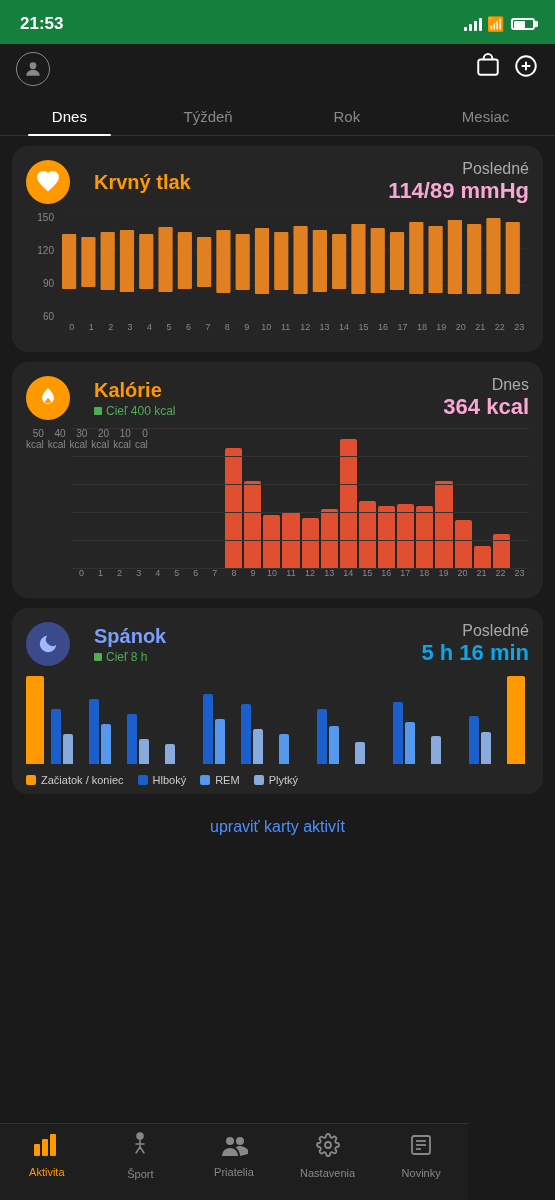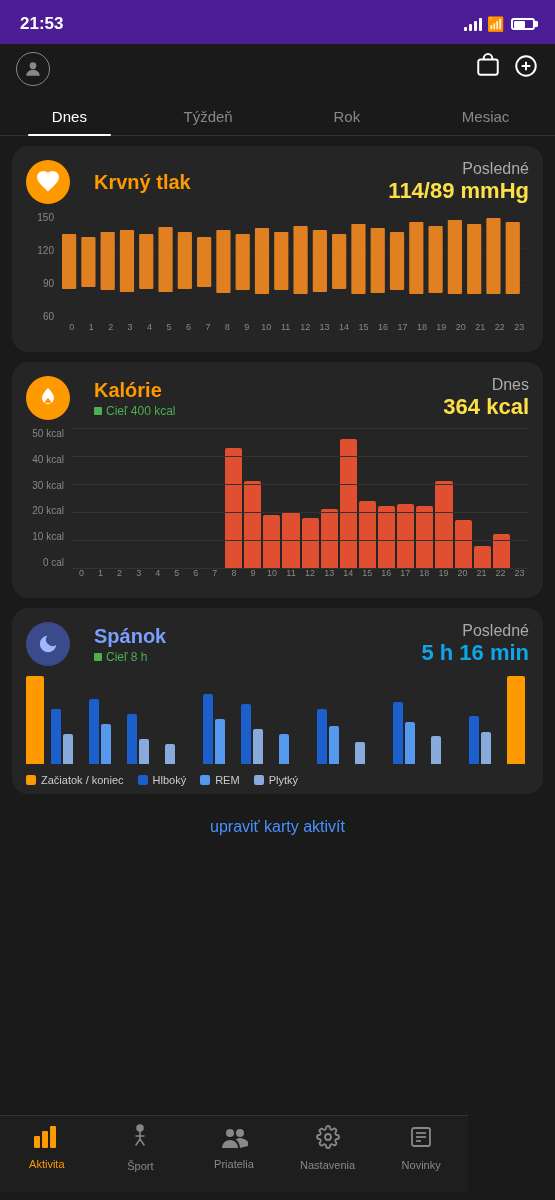--- a/index.html
+++ b/index.html
@@ -8,21 +8,21 @@
       width: 555px;
       min-height: 1200px;
       background: #1a1a1a;
       font-family: -apple-system, 'Helvetica Neue', Arial, sans-serif;
       color: #fff;
       overflow-x: hidden;
     }
 
     
     .status-bar {
-      background: #4c1d95;
+      background: #15803d;
       display: flex;
       justify-content: space-between;
       align-items: center;
       padding: 8px 20px 4px;
       height: 44px;
     }
     .status-time {
       font-size: 17px;
       font-weight: 600;
       color: #fff;
@@ -210,21 +210,21 @@
     .card-value-col {
       text-align: right;
     }
     .card-label-small {
       font-size: 16px;
       color: #aaa;
     }
     .card-value {
       font-size: 22px;
       font-weight: 700;
-      color: #fde047;
+      color: #f9a8d4;
     }
     .card-value.sleep {
       color: #0ea5e9;
     }
 
     
     .bp-chart {
       position: relative;
       height: 130px;
       margin-top: 6px;
@@ -278,21 +278,20 @@
       height: 160px;
       margin-top: 6px;
     }
     .cal-chart-labels-y {
       position: absolute;
       left: 0;
       top: 0;
       bottom: 20px;
       width: 42px;
       display: flex;
-      flex-direction: column;
       justify-content: space-between;
     }
     .cal-y-label {
       font-size: 10px;
       color: #888;
       text-align: right;
       padding-right: 4px;
     }
     .cal-chart-area {
       position: absolute;
@@ -384,21 +383,21 @@
       text-align: center;
       padding: 14px 0 10px;
       font-size: 16px;
       color: #4a90ff;
       cursor: pointer;
     }
 
     
     .bottom-nav {
       position: fixed;
-      bottom: 8px;
+      bottom: 0;
       left: 0;
       width: 468px;
       background: #1e1e1e;
       border-top: 1px solid #333;
       display: flex;
       justify-content: space-around;
       align-items: center;
       padding: 8px 0 20px;
     }
     .nav-item {

